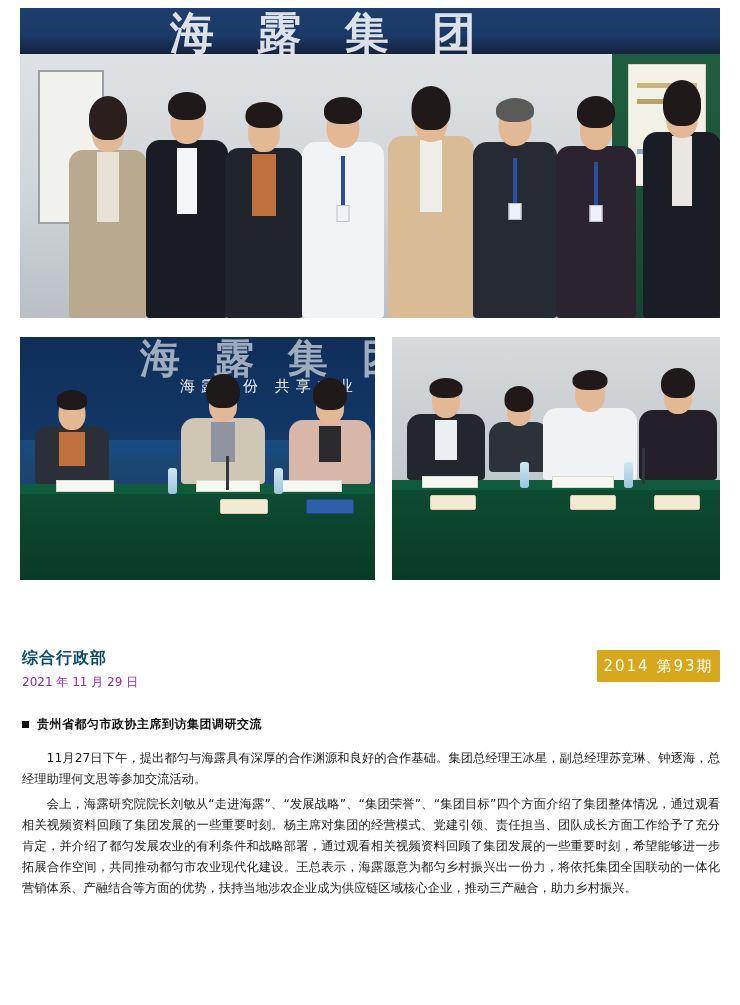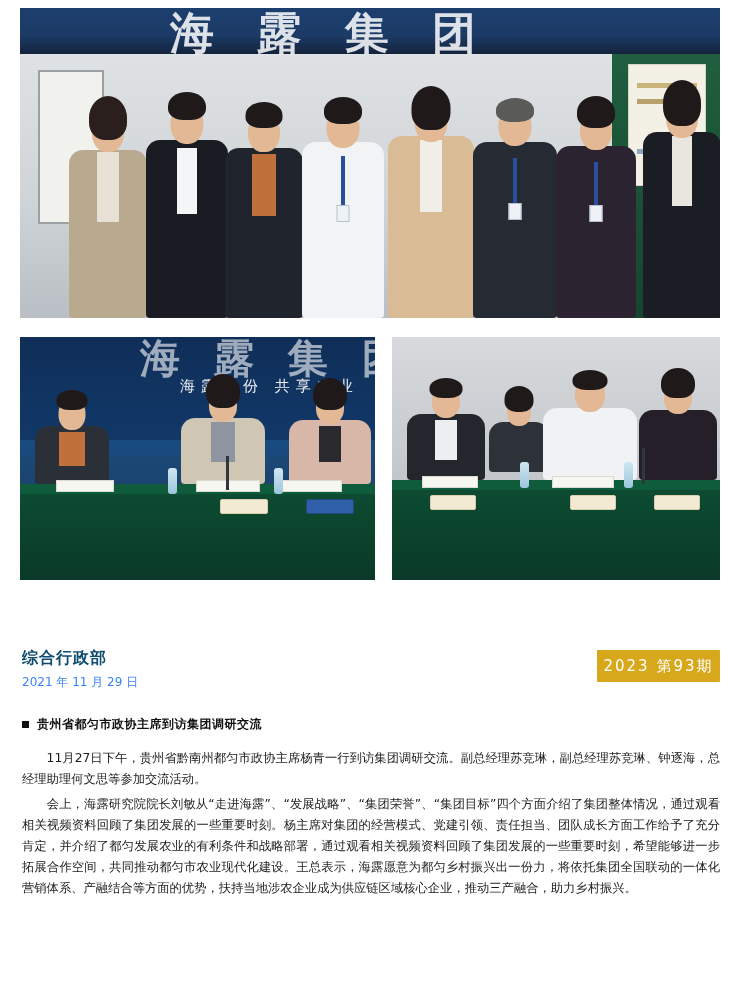--- a/index.html
+++ b/index.html
@@ -159,21 +159,21 @@
   }
 
   
   .dept {
     position: absolute; left: 22px; top: 648px;
     font-size: 16px; font-weight: bold; color: #0c4a6e;
     letter-spacing: 1px;
   }
   .date {
     position: absolute; left: 22px; top: 674px;
-    font-size: 12px; color: #3b82f6;
+    font-size: 12px; color: #a21caf;
   }
   .issue-badge {
     position: absolute; right: 20px; top: 650px;
     width: 123px; height: 32px;
     background: #d8a81c;
     color: #fff;
     font-size: 15px;
     display: flex; align-items: center; justify-content: center;
     letter-spacing: 2px;
     border-radius: 1px;
@@ -360,23 +360,23 @@
       <div class="bottle" style="left:232px;bottom:92px;height:26px;"></div>
       <div class="mic" style="left:250px;bottom:96px;height:36px;"></div>
       <div class="nameplate" style="left:38px;bottom:70px;width:44px;"></div>
       <div class="nameplate" style="left:178px;bottom:70px;width:44px;"></div>
       <div class="nameplate" style="left:262px;bottom:70px;width:44px;"></div>
     </div>
   </div>
 
   <div class="dept">综合行政部</div>
   <div class="date">2021 年 11 月 29 日</div>
-  <div class="issue-badge">2023 第93期</div>
+  <div class="issue-badge">2014 第93期</div>
 
   <div class="headline-row">
     <span class="sq"></span>
     <span class="headline">贵州省都匀市政协主席到访集团调研交流</span>
   </div>
 
-  <div class="para p1"><span class="indent"></span><span>11月27日下午，贵州省黔南州都匀市政协主席杨青一行到访集团调研交流。副总经理苏竞琳，副总经理苏竞琳、钟逐海，总经理助理何文思等参加交流活动。</span></div>
+  <div class="para p1"><span class="indent"></span><span>11月27日下午，提出都匀与海露具有深厚的合作渊源和良好的合作基础。集团总经理王冰星，副总经理苏竞琳、钟逐海，总经理助理何文思等参加交流活动。</span></div>
   <div class="para p2"><span class="indent"></span><span>会上，海露研究院院长刘敏从“走进海露”、“发展战略”、“集团荣誉”、“集团目标”四个方面介绍了集团整体情况，通过观看相关视频资料回顾了集团发展的一些重要时刻。杨主席对集团的经营模式、党建引领、责任担当、团队成长方面工作给予了充分肯定，并介绍了都匀发展农业的有利条件和战略部署，通过观看相关视频资料回顾了集团发展的一些重要时刻，希望能够进一步拓展合作空间，共同推动都匀市农业现代化建设。王总表示，海露愿意为都匀乡村振兴出一份力，将依托集团全国联动的一体化营销体系、产融结合等方面的优势，扶持当地涉农企业成为供应链区域核心企业，推动三产融合，助力乡村振兴。</span></div>
 
 </div>
 
 </body></html>

